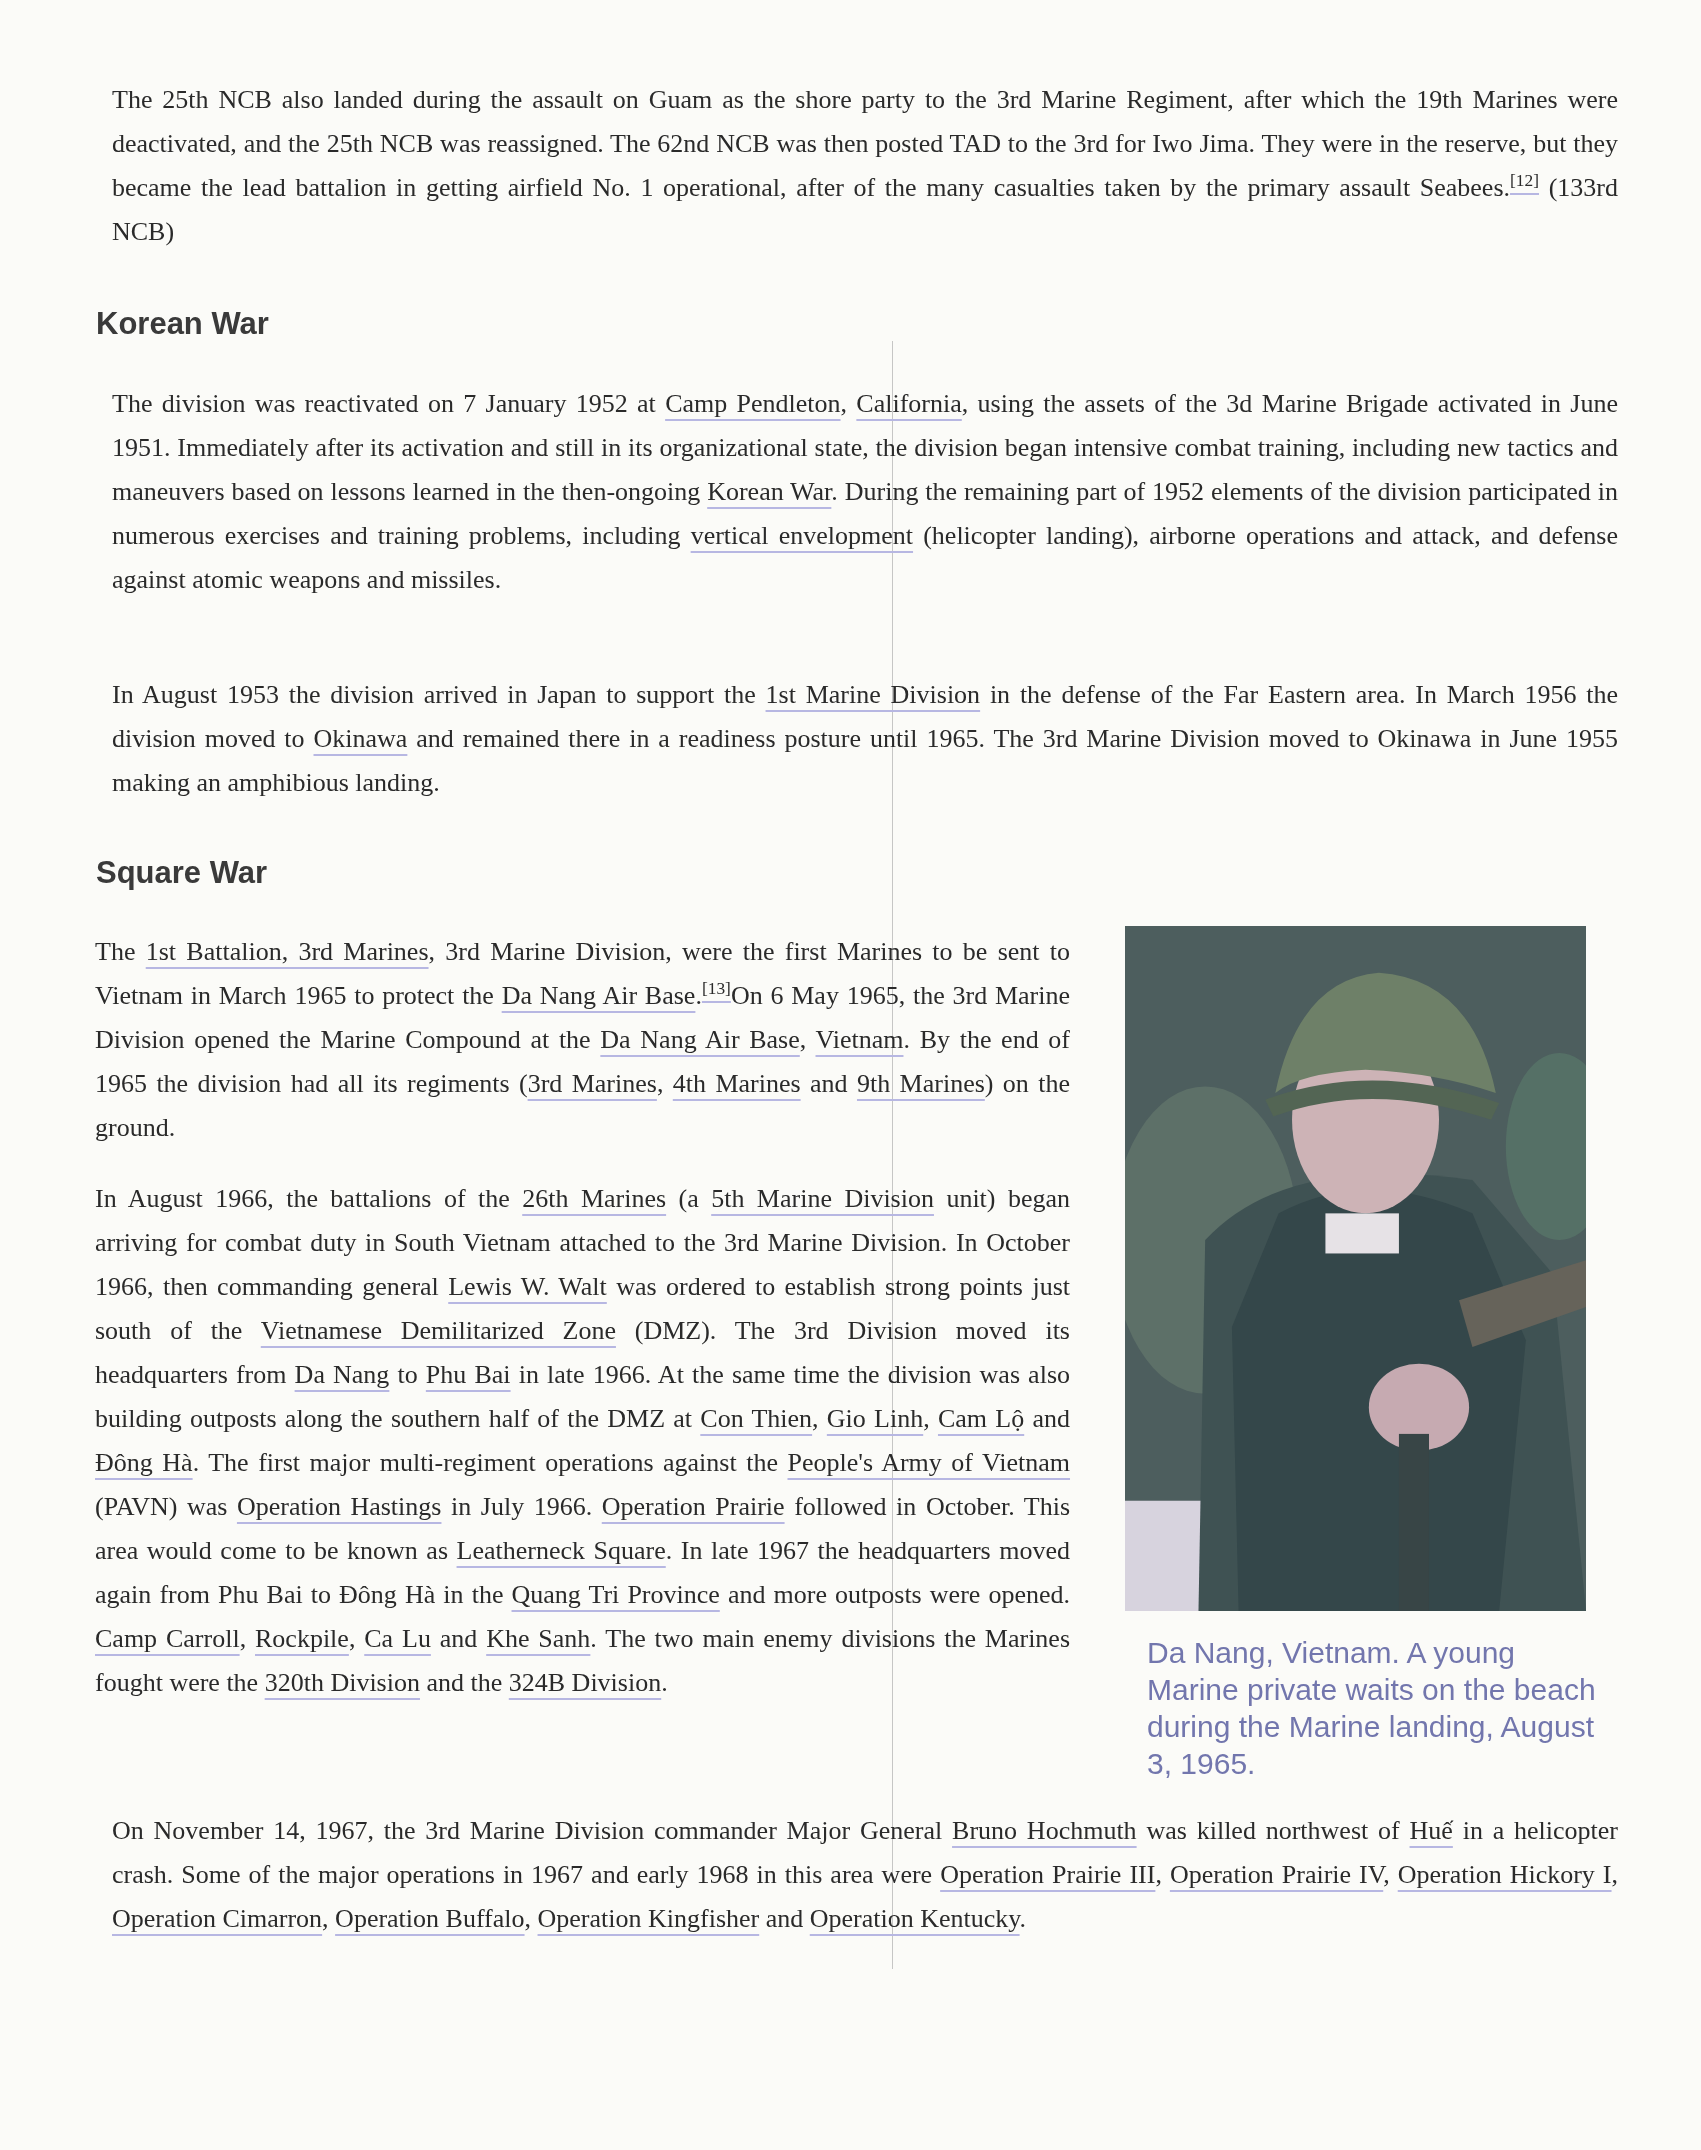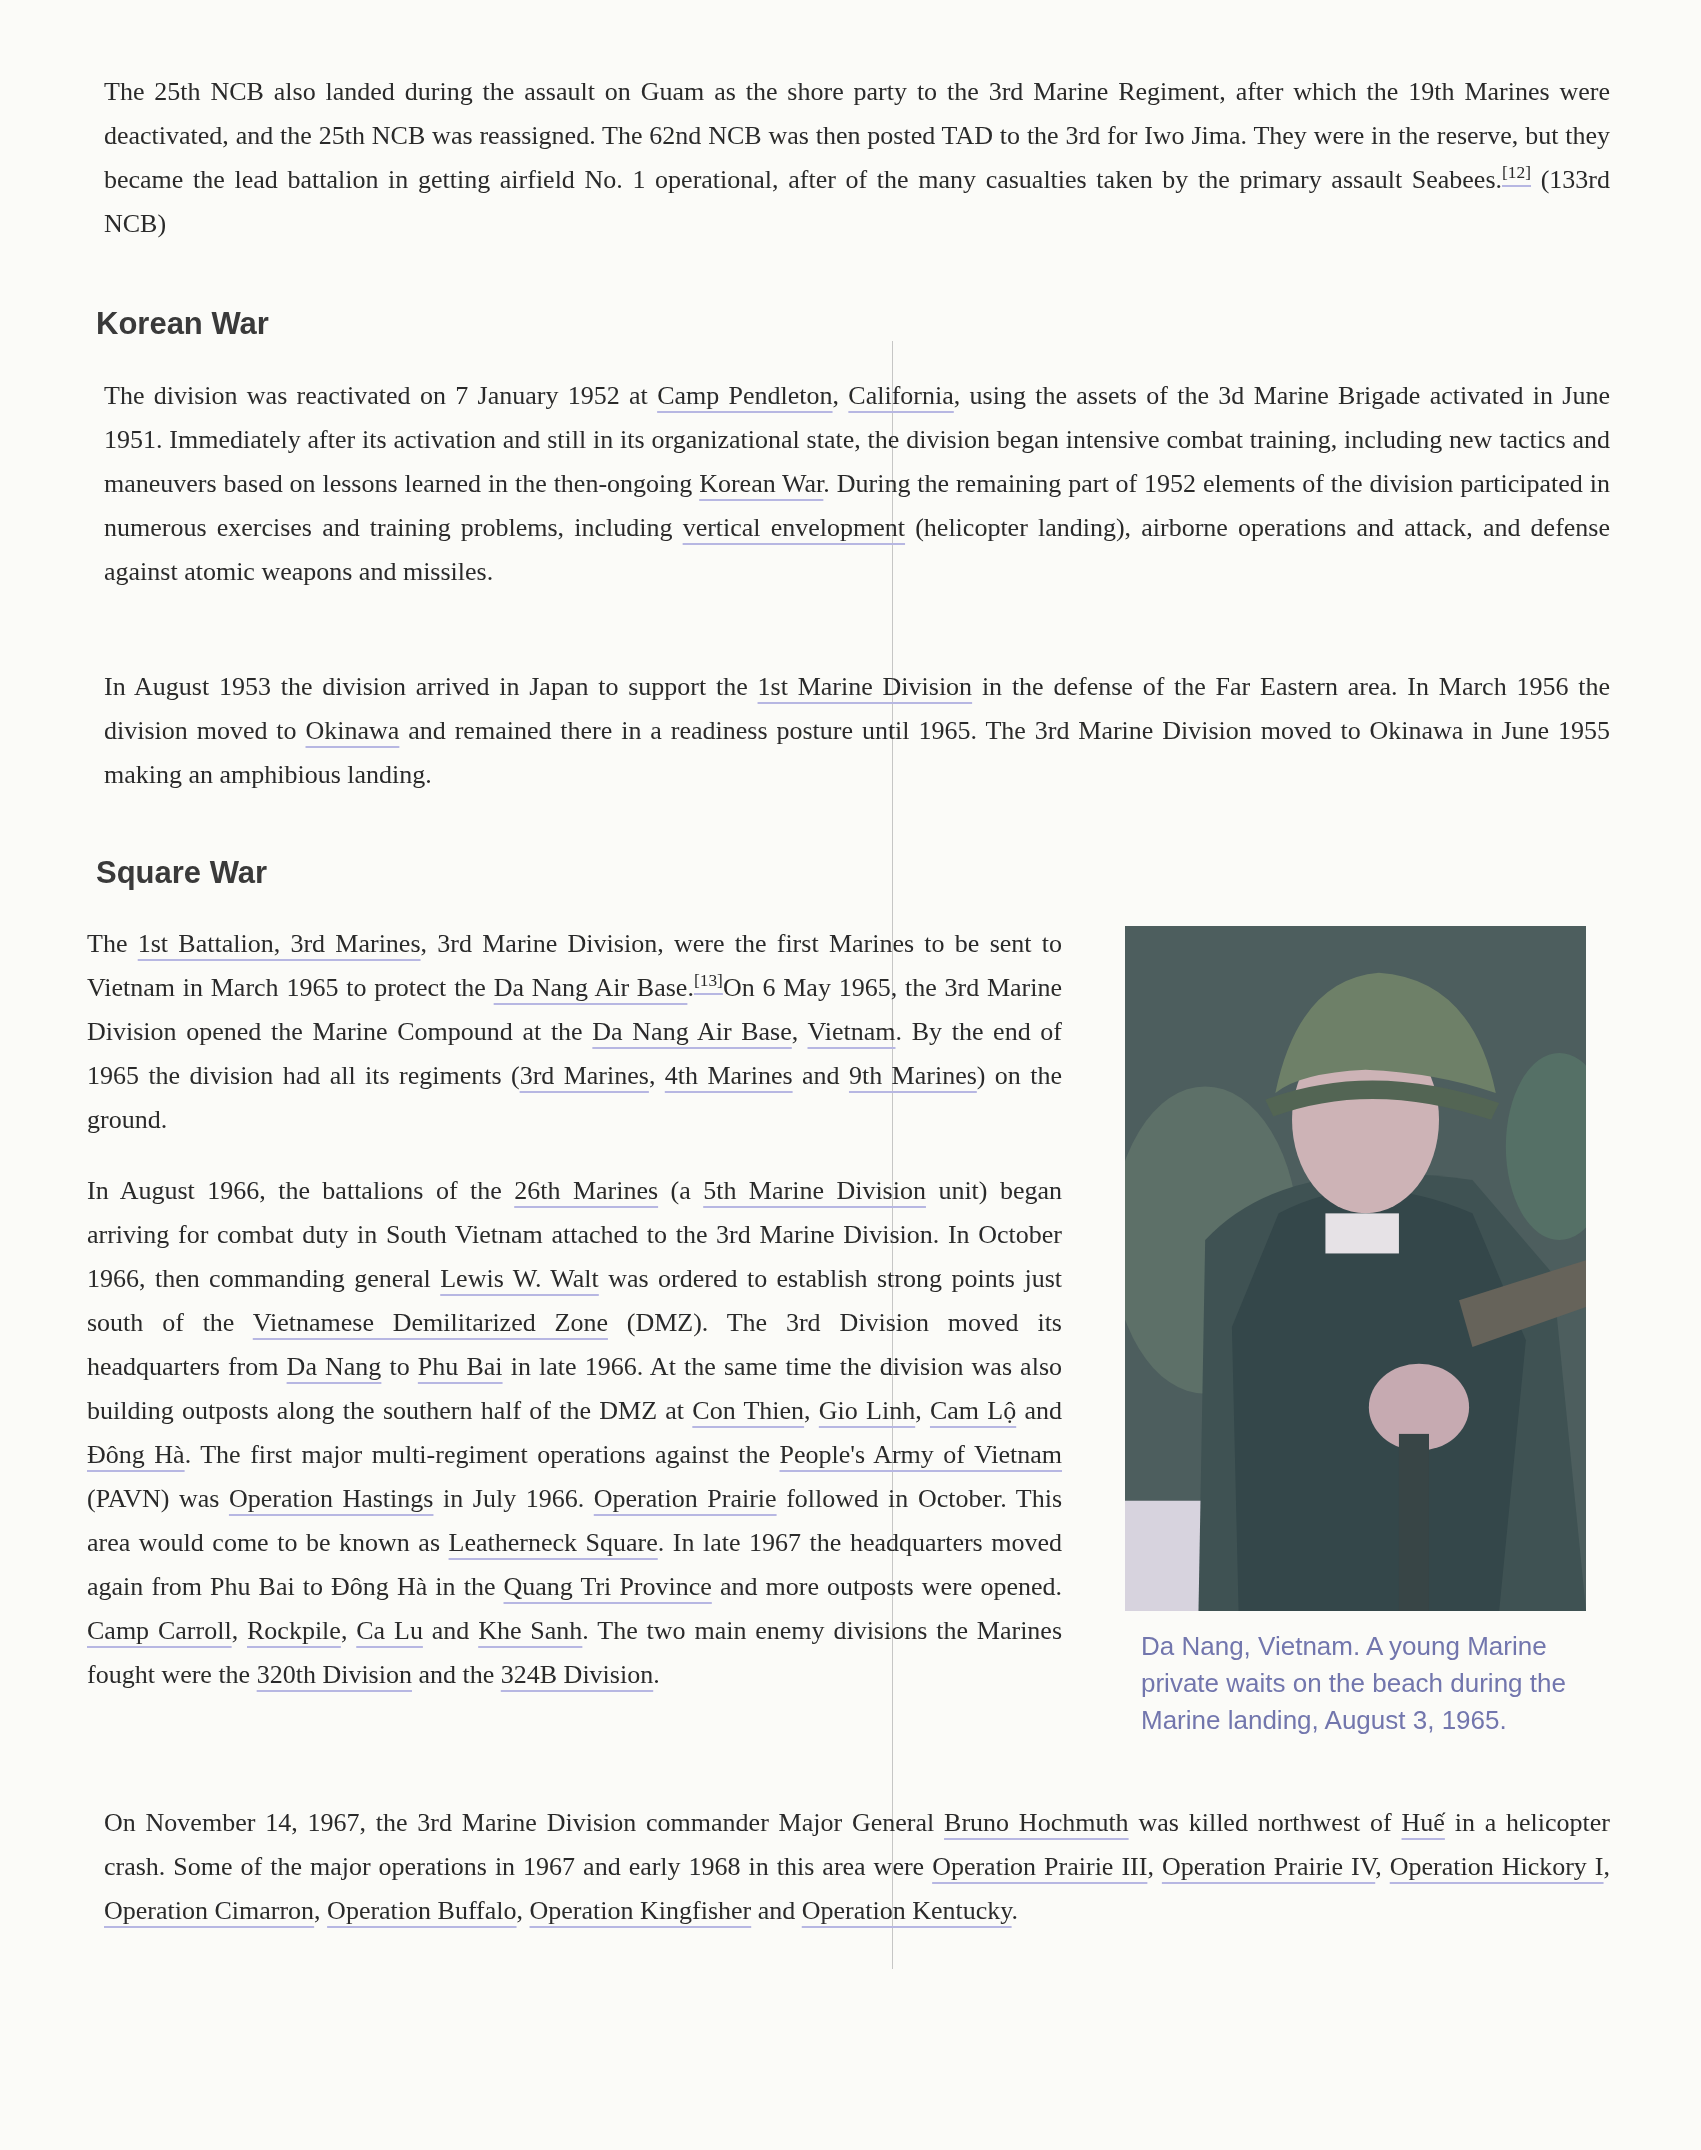--- a/index.html
+++ b/index.html
@@ -13,21 +13,21 @@
   }
   .fold-line {
     position: absolute; left: 892px; top: 341px; width: 1.3px; height: 1628px;
     background: #9a9a9a; opacity: .55;
   }
   .para {
     position: absolute;
     font-size: 26px;
     line-height: 44px;
     text-align: justify;
-    margin: 8px;
+    margin: 16px;
   }
   .para.full { left: 96px; width: 1506px; }
   .para.narrow { left: 79px; width: 975px; }
   .heading {
     position: absolute; left: 96px;
     font-family: "Liberation Sans", "DejaVu Sans", sans-serif;
     font-weight: bold; font-size: 31px; color: #3a3a3a; margin: 0;
   }
   .lnk {
     text-decoration: underline;
@@ -40,21 +40,21 @@
   sup { font-size: 17.4px; line-height: 0; }
   .photo {
     position: absolute; left: 1125px; top: 926px; width: 461px; height: 685px;
     overflow: hidden;
     background: radial-gradient(ellipse at 50% 30%, #6c7f7b 0%, #50615f 40%, #3f4f50 100%);
   }
   .photo svg { width: 100%; height: 100%; display: block; }
   .caption {
     position: absolute; left: 1135px; top: 1622px; width: 461px;
     font-family: "Liberation Sans", "DejaVu Sans", sans-serif;
-    font-size: 26px; line-height: 37px; color: #7276ad; margin: 6px;
+    font-size: 30px; line-height: 37px; color: #7276ad; margin: 12px;
   }
 </style>
 </head>
 <body>
 
 <div class="fold-line"></div>
 
 <p class="para full" style="top:62px;"><span>The 25th NCB also landed during the assault on Guam as the shore party to the 3rd Marine Regiment, after which the 19th Marines were deactivated, and the 25th NCB was reassigned. The 62nd NCB was then posted TAD to the 3rd for Iwo Jima. They were in the reserve, but they became the lead battalion in getting airfield No. 1 operational, after of the many casualties taken by the primary assault Seabees.</span><sup class="lnk">[12]</sup><span> (133rd NCB)</span></p>
 
 <h2 class="heading" style="top:306px;">Korean War</h2>

